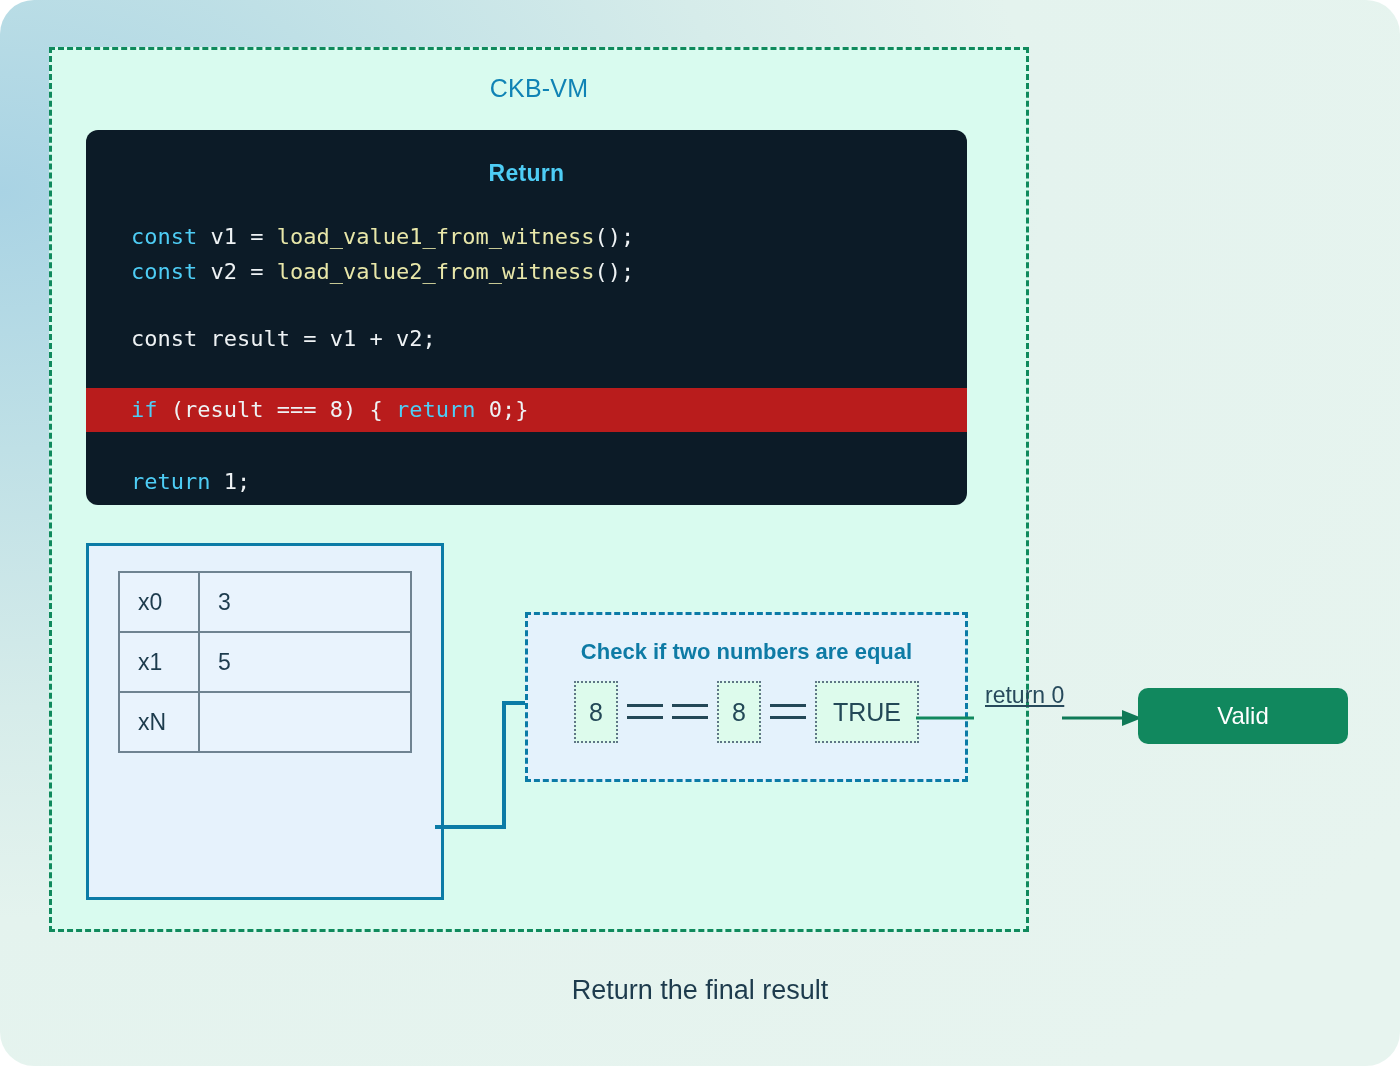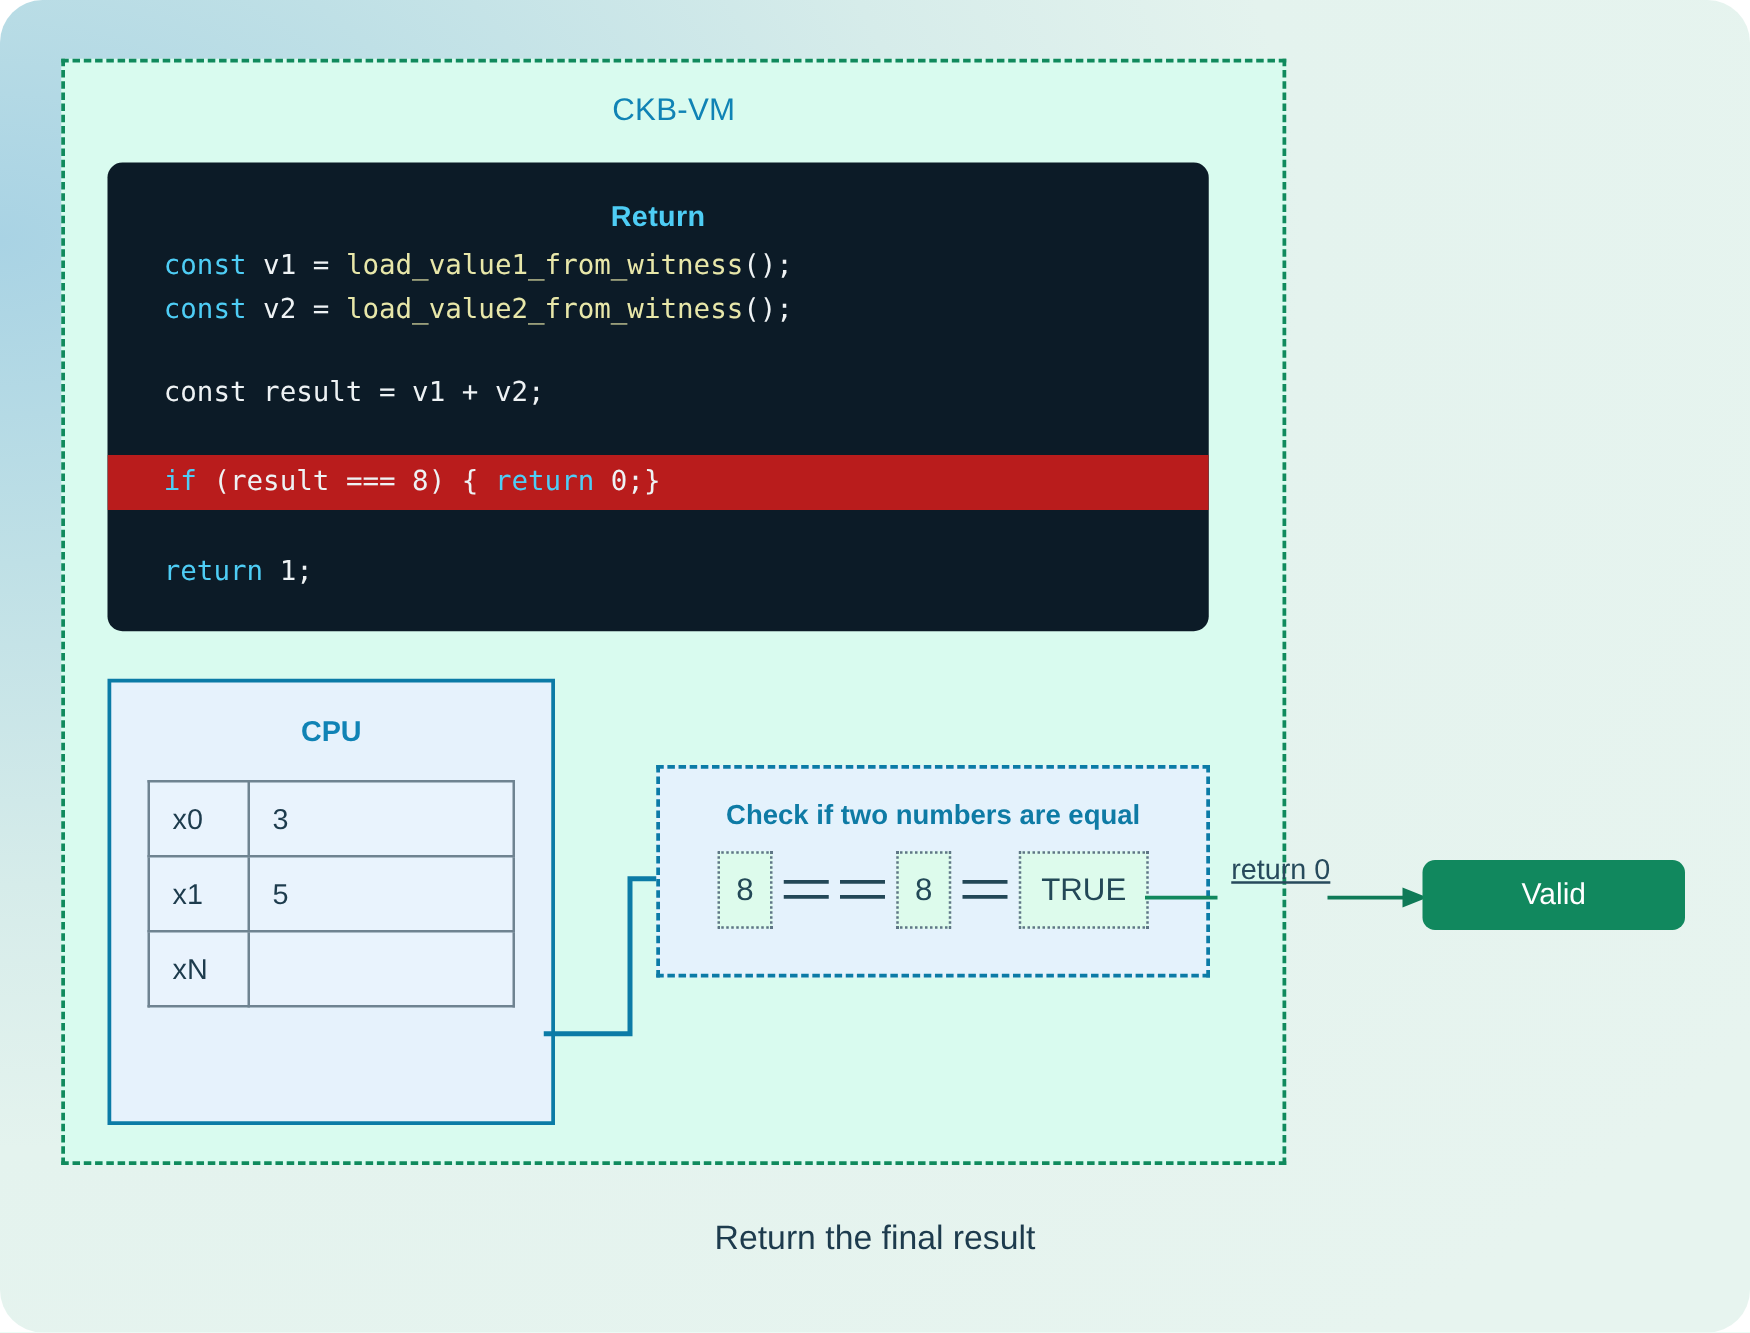--- a/index.html
+++ b/index.html
@@ -61,21 +61,21 @@
   }
   #script-title {
     text-align: center;
     color: #4ecdf5;
     font-size: 23px;
     font-weight: bold;
     padding-top: 30px;
     letter-spacing: .3px;
   }
   .code-area {
-    margin-top: 8px;
+    margin-top: 32px;
     font-family: "DejaVu Sans Mono", monospace;
     font-size: 22px;
     line-height: 35px;
     color: #e7ecef;
   }
   .code-line {
     padding: 0 0 0 45px;
     white-space: pre;
     height: 35px;
     line-height: 35px;
@@ -270,21 +270,20 @@
         <div class="code-line highlight"><span class="tok-kw">if</span><span class="tok-plain"> (result === 8) { </span><span class="tok-kw">return</span><span class="tok-plain"> 0;}</span></div>
 
         <div class="code-line spacer"></div>
 
         <div class="code-line"><span class="tok-kw">return</span><span class="tok-plain"> 1;</span></div>
 
       </div>
     </div>
 
     <div id="cpu-box">
-      <div id="cpu-title">CPU</div>
       <table id="cpu-table">
         <tbody>
           <tr>
             <td class="reg-name">x0</td>
             <td>3</td>
           </tr>
           <tr>
             <td class="reg-name">x1</td>
             <td>5</td>
           </tr>

